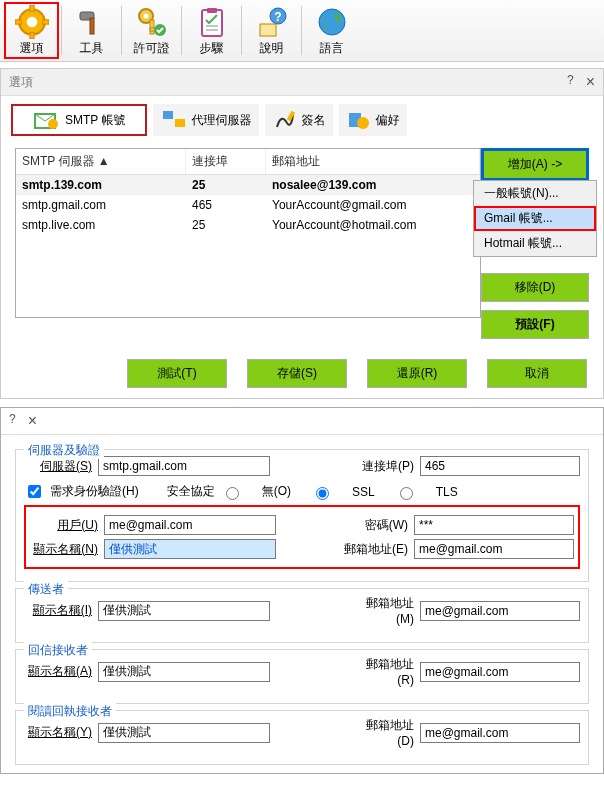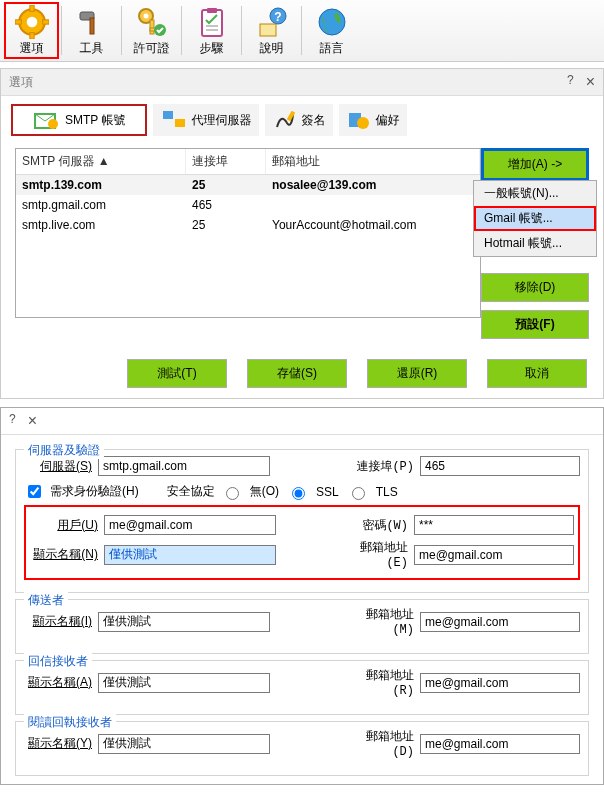--- a/index.html
+++ b/index.html
@@ -46,25 +46,25 @@
     .dialog-footer { display: flex; justify-content: flex-end; gap: 20px; padding: 10px 16px; }
     .dialog-footer .btn { width: 100px; }
     
     
     .smtp-dialog { border: 1px solid #aaa; margin-top: 8px; }
     .form-area { padding: 8px 14px 2px; }
     .fieldset { border: 1px solid #d4d4d4; margin: 6px 0; padding: 0 8px 10px; position: relative; }
     .fieldset .legend { position: absolute; top: -8px; left: 8px; background: #fff; padding: 0 4px; color: #1660c9; }
     .row { display: flex; align-items: center; margin: 6px 0; gap: 6px; }
     .lbl { width: 68px; text-align: right; text-decoration: underline; }
-    .lbl2 { width: 64px; text-align: right; margin-left: 8px; font-family: Liberation Mono, monospace; }
+    .lbl2 { width: 64px; text-align: right; margin-left: 8px; }
     .input { flex: 1; border: 1px solid #7a7a7a; padding: 2px 4px; height: 20px; background:#fff;}
     .input.w1 { width: 172px; flex: none; }
     .input.w2 { width: 160px; flex: none; }
-    .radios { display: flex; align-items: center; gap: 8px; }
+    .radios { display: flex; align-items: center; gap: 20px; }
     .redbox { border: 2px solid red; padding: 4px; margin: 2px 0; }
     .redbox .row { margin: 4px 0; }
     .checkbox-row { display:flex; align-items:center; gap:6px; margin:4px 0; }
   </style>
 </head>
 <body>
 
 <div class="toolbar">
   <div class="toolbar-item selected">
     <span class="toolbar-icon">
@@ -191,20 +191,21 @@
         <div class="th col3">郵箱地址</div>
       </div>
       <div class="tr bold">
         <div class="td col1">smtp.139.com</div>
         <div class="td col2">25</div>
         <div class="td col3">nosalee@139.com</div>
       </div>
       <div class="tr">
         <div class="td col1">smtp.gmail.com</div>
         <div class="td col2">465</div>
+        <div class="td col3">YourAccount@gmail.com</div>
       </div>
       <div class="tr">
         <div class="td col1">smtp.live.com</div>
         <div class="td col2">25</div>
         <div class="td col3">YourAccount@hotmail.com</div>
       </div>
     </div>
 
     <div class="side-buttons">
       <div class="btn primary"><span>增加(A) -&gt;</span></div>

